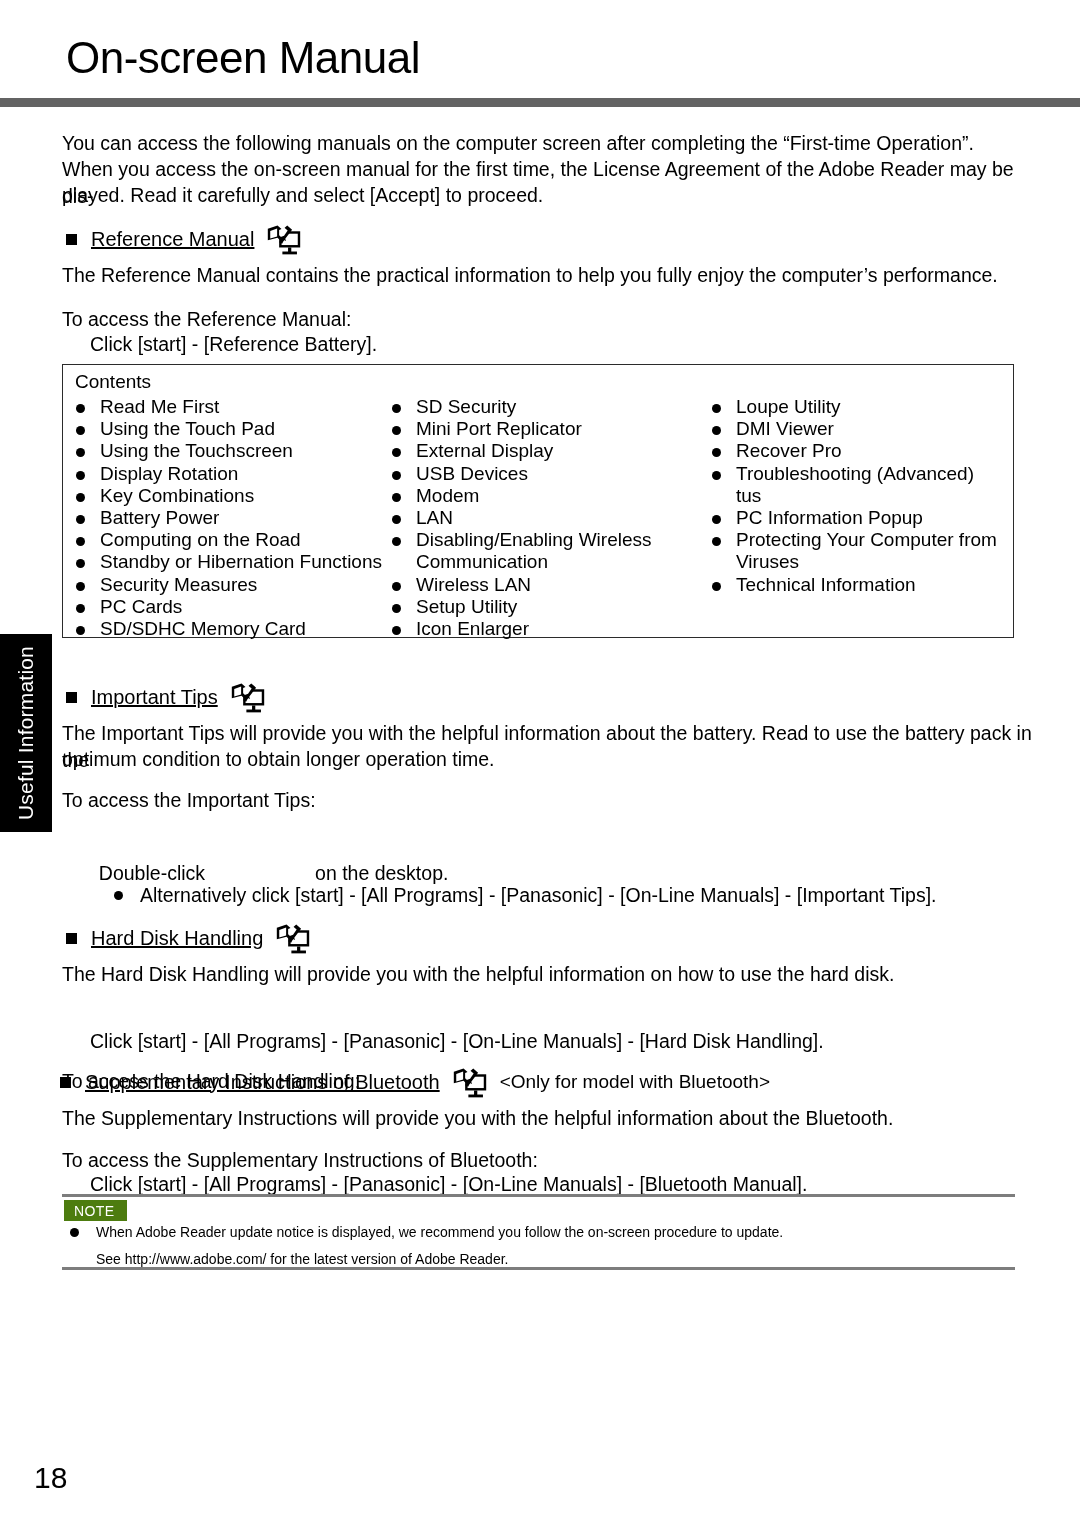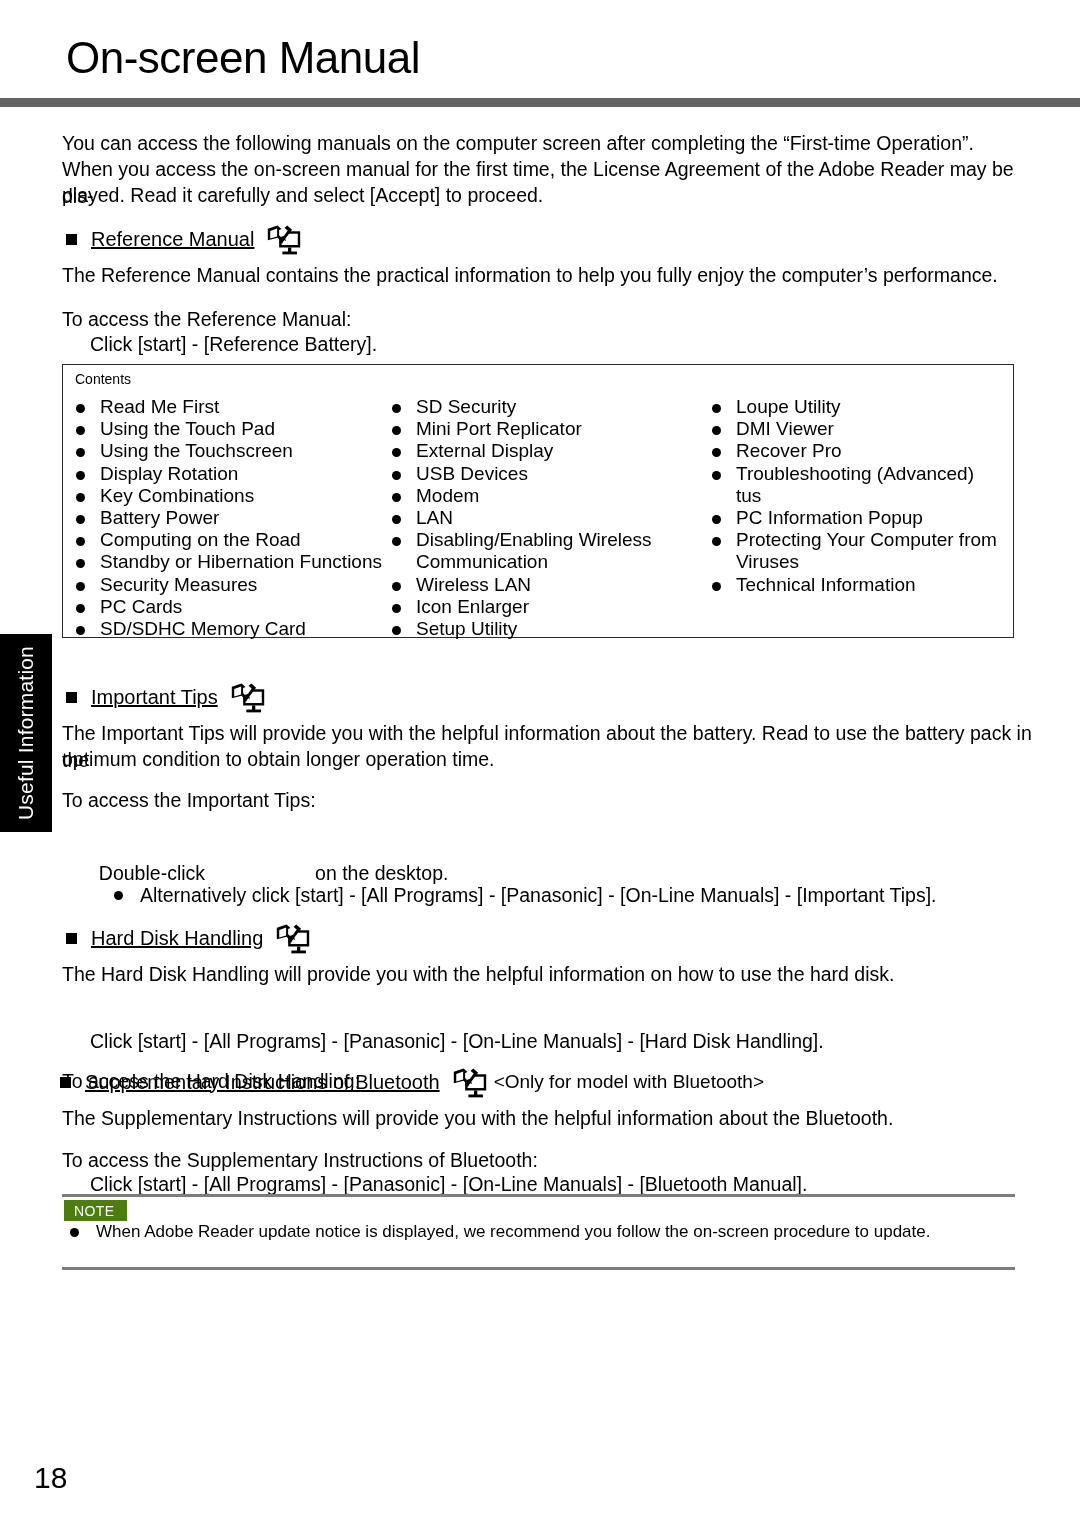--- a/index.html
+++ b/index.html
@@ -74,21 +74,21 @@
   }
   .sq-bullet {
     display: inline-block;
     width: 11px;
     height: 11px;
     background: #000;
     margin-right: 14px;
     flex: 0 0 auto;
   }
   .sec-head-text { margin-right: 10px; text-decoration: underline; }
-  .sec-head-note { margin-left: 4px; font-size: 19px; }
+  .sec-head-note { margin-left: 10px; font-size: 19px; }
 
   
   .manual-icon {
     display: inline-block;
     width: 40px;
     height: 34px;
     flex: 0 0 auto;
     position: relative;
     top: 2px;
   }
@@ -101,21 +101,21 @@
     top: 364px;
     width: 952px;
     height: 274px;
     border: 1.5px solid #2b2b2b;
     box-sizing: border-box;
   }
   .contents-label {
     position: absolute;
     left: 12px;
     top: 6px;
-    font-size: 14px;
+    font-size: 19px;
     text-align: center;
   }
   .contents-col {
     position: absolute;
     top: 31px;
   }
   .contents-col.c1 { left: 10px;  width: 310px; }
   .contents-col.c2 { left: 326px; width: 310px; }
   .contents-col.c3 { left: 646px; width: 300px; }
 
@@ -179,21 +179,21 @@
     font-size: 14px;
     padding: 4px 12px 2px 10px;
     line-height: 15px;
     letter-spacing: 0.4px;
   }
   .note-body {
     position: absolute;
     left: 66px;
     top: 1219px;
     width: 950px;
-    font-size: 17px;
+    font-size: 14px;
     line-height: 26.5px;
     padding-left: 30px;
   }
   .note-body .dot {
     position: absolute;
     left: 4px;
     top: 9px;
     width: 9px;
     height: 9px;
     border-radius: 50%;
@@ -272,22 +272,22 @@
   <div class="contents-col c2">
     <div class="c-item"><span class="dot"></span><span>SD Security</span></div>
     <div class="c-item"><span class="dot"></span><span>Mini Port Replicator</span></div>
     <div class="c-item"><span class="dot"></span><span>External Display</span></div>
     <div class="c-item"><span class="dot"></span><span>USB Devices</span></div>
     <div class="c-item"><span class="dot"></span><span>Modem</span></div>
     <div class="c-item"><span class="dot"></span><span>LAN</span></div>
     <div class="c-item"><span class="dot"></span><span>Disabling/Enabling Wireless</span></div>
     <div class="c-item cont"><span>Communication</span></div>
     <div class="c-item"><span class="dot"></span><span>Wireless LAN</span></div>
+    <div class="c-item"><span class="dot"></span><span>Setup Utility</span></div>
     <div class="c-item"><span class="dot"></span><span>Icon Enlarger</span></div>
-    <div class="c-item"><span class="dot"></span><span>Setup Utility</span></div>
   </div>
 
   <div class="contents-col c3">
     <div class="c-item"><span class="dot"></span><span>Loupe Utility</span></div>
     <div class="c-item"><span class="dot"></span><span>DMI Viewer</span></div>
     <div class="c-item"><span class="dot"></span><span>Recover Pro</span></div>
     <div class="c-item"><span class="dot"></span><span>Troubleshooting (Advanced)</span></div>
     <div class="c-item cont"><span>tus</span></div>
     <div class="c-item"><span class="dot"></span><span>PC Information Popup</span></div>
     <div class="c-item"><span class="dot"></span><span>Protecting Your Computer from</span></div>
@@ -364,17 +364,17 @@
   <span class="sec-head-note">&lt;Only for model with Bluetooth&gt;</span>
 </div>
 
 <div class="para" style="left:62px; top:1105px; width:960px;">The Supplementary Instructions will provide you with the helpful information about the Bluetooth.</div>
 <div class="para" style="left:62px; top:1147px; width:960px;">To access the Supplementary Instructions of Bluetooth:</div>
 <div class="para" style="left:90px; top:1171px; width:940px;">Click [start] - [All Programs] - [Panasonic] - [On-Line Manuals] - [Bluetooth Manual].</div>
 
 <div class="note-rule-top"></div>
 <div class="note-label">NOTE</div>
 <div class="note-body">
-  <span class="dot"></span><span>When Adobe Reader update notice is displayed, we recommend you follow the on-screen procedure to update.</span><br>
+  <span class="dot"></span><span>When Adobe Reader update notice is displayed, we recommend you follow the on-screen procedure to update.</span><br><span>See http://www.adobe.com/ for the latest version of Adobe Reader.</span>
 </div>
 <div class="note-rule-bottom"></div>
 
 <div class="page-number">18</div>
 
 </body></html>

